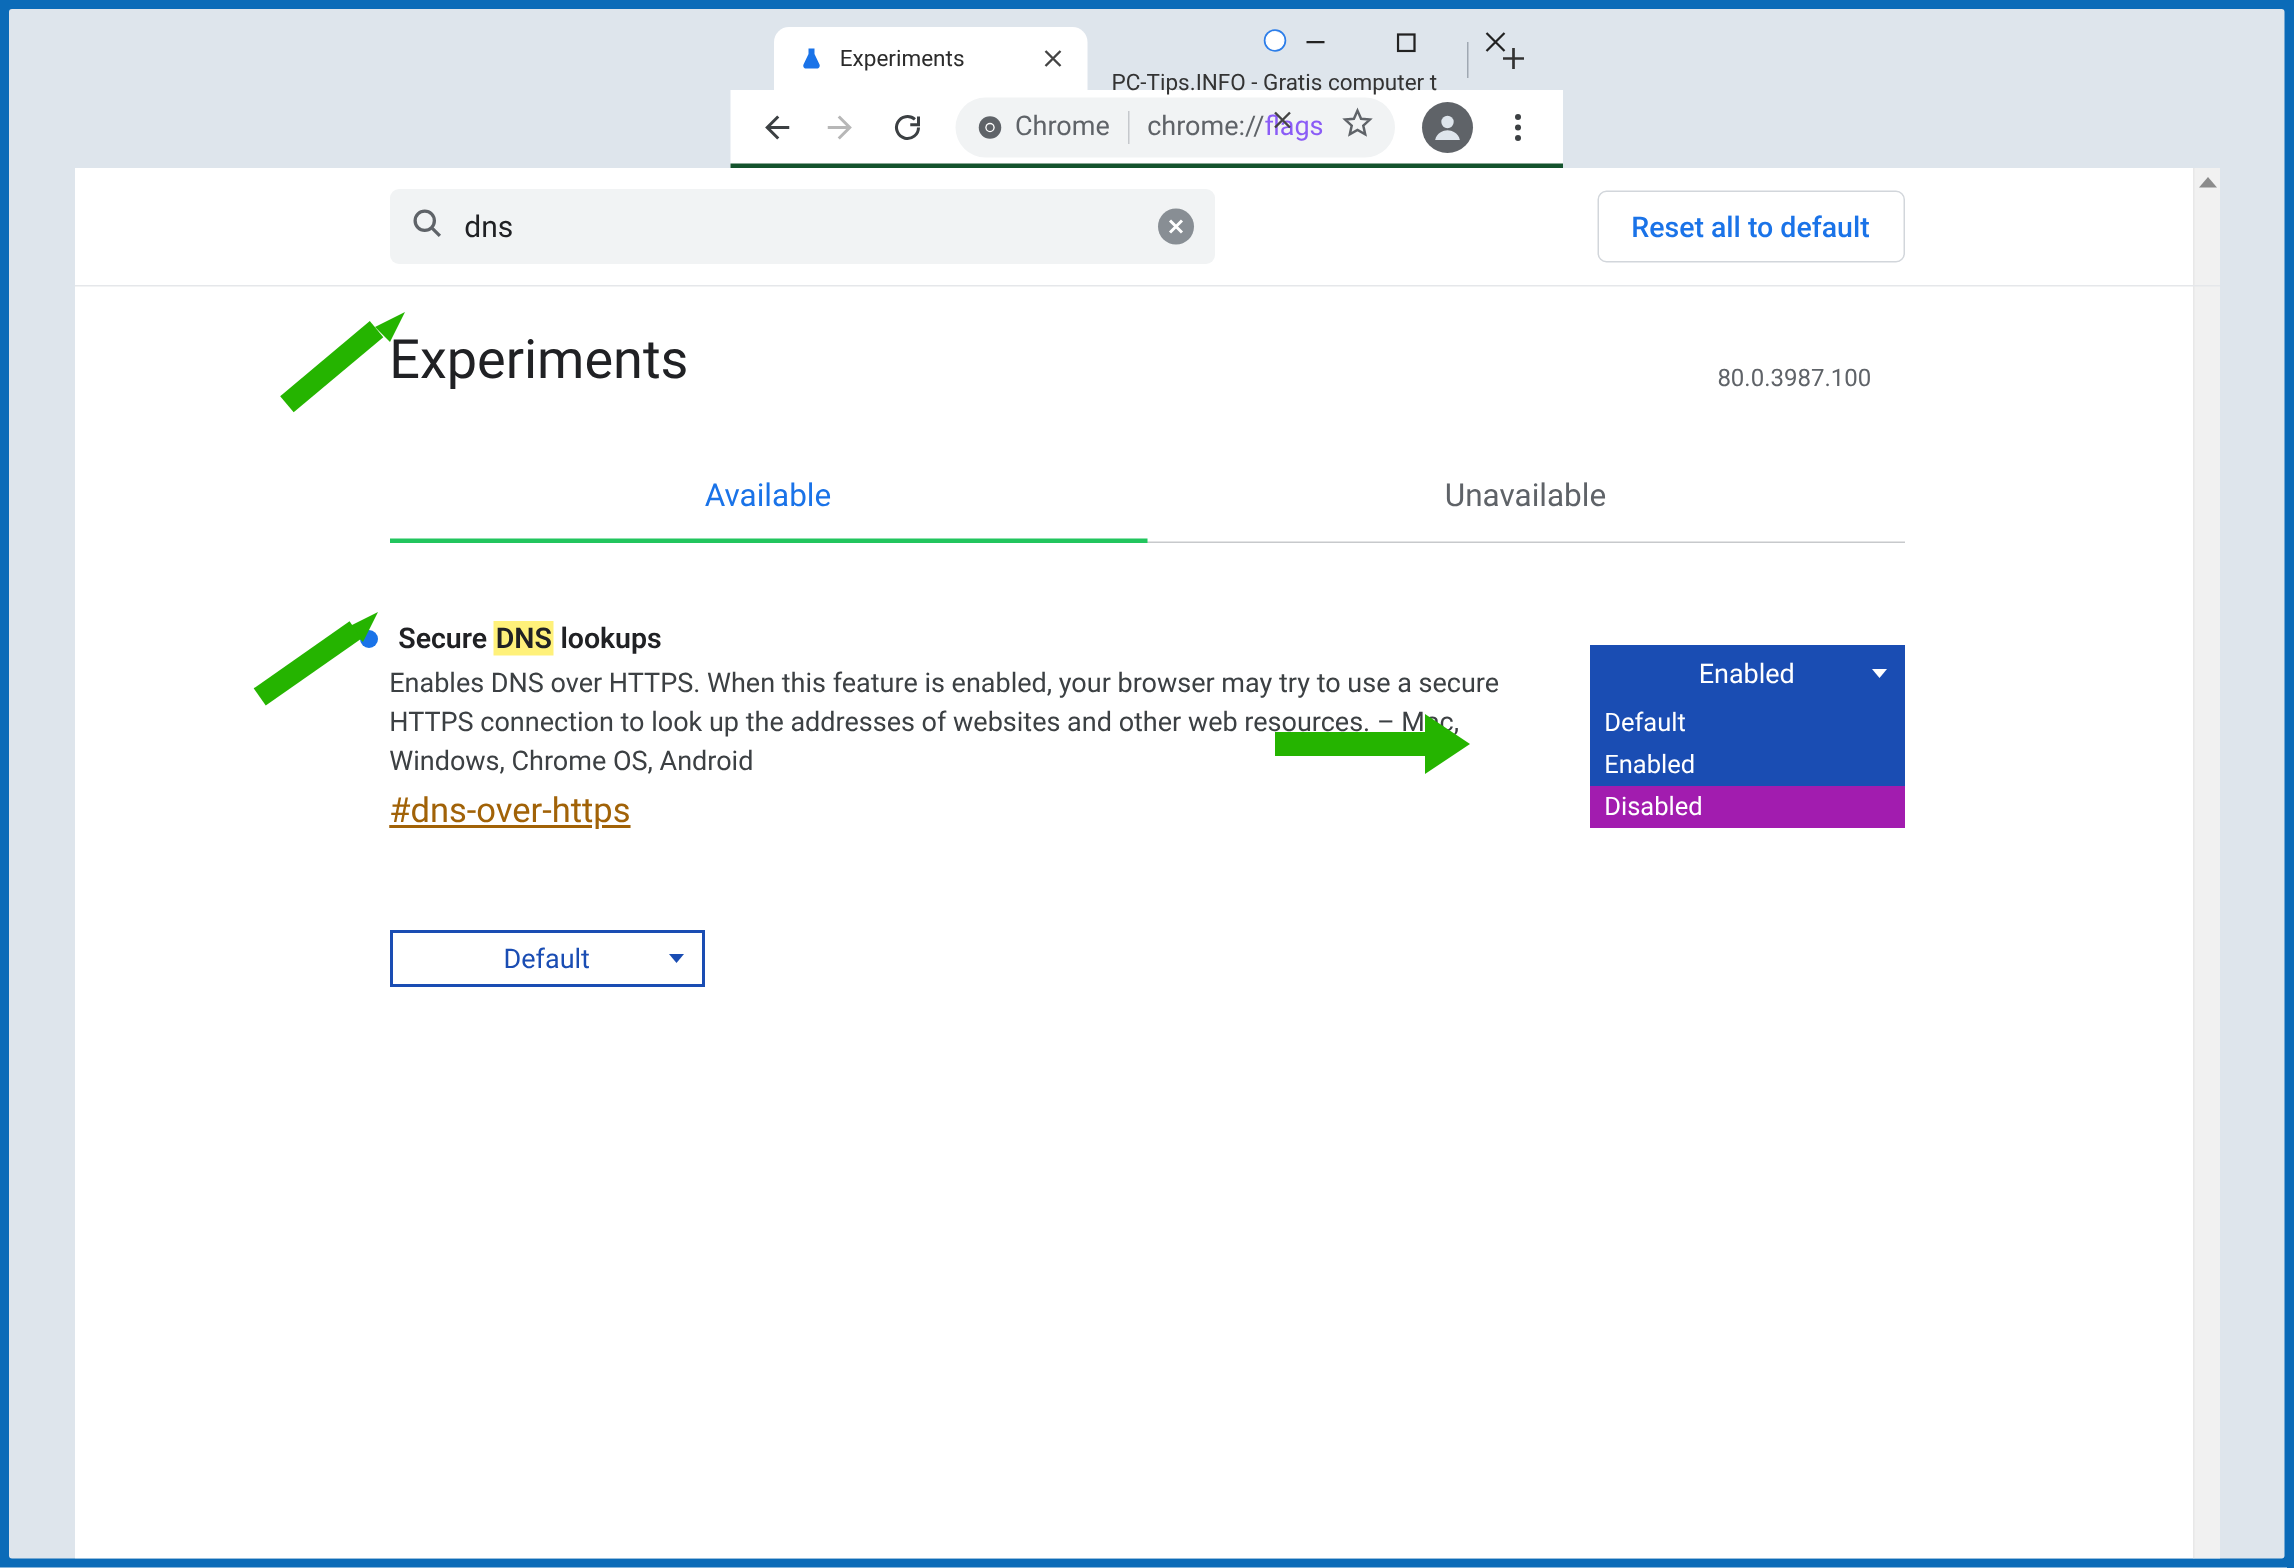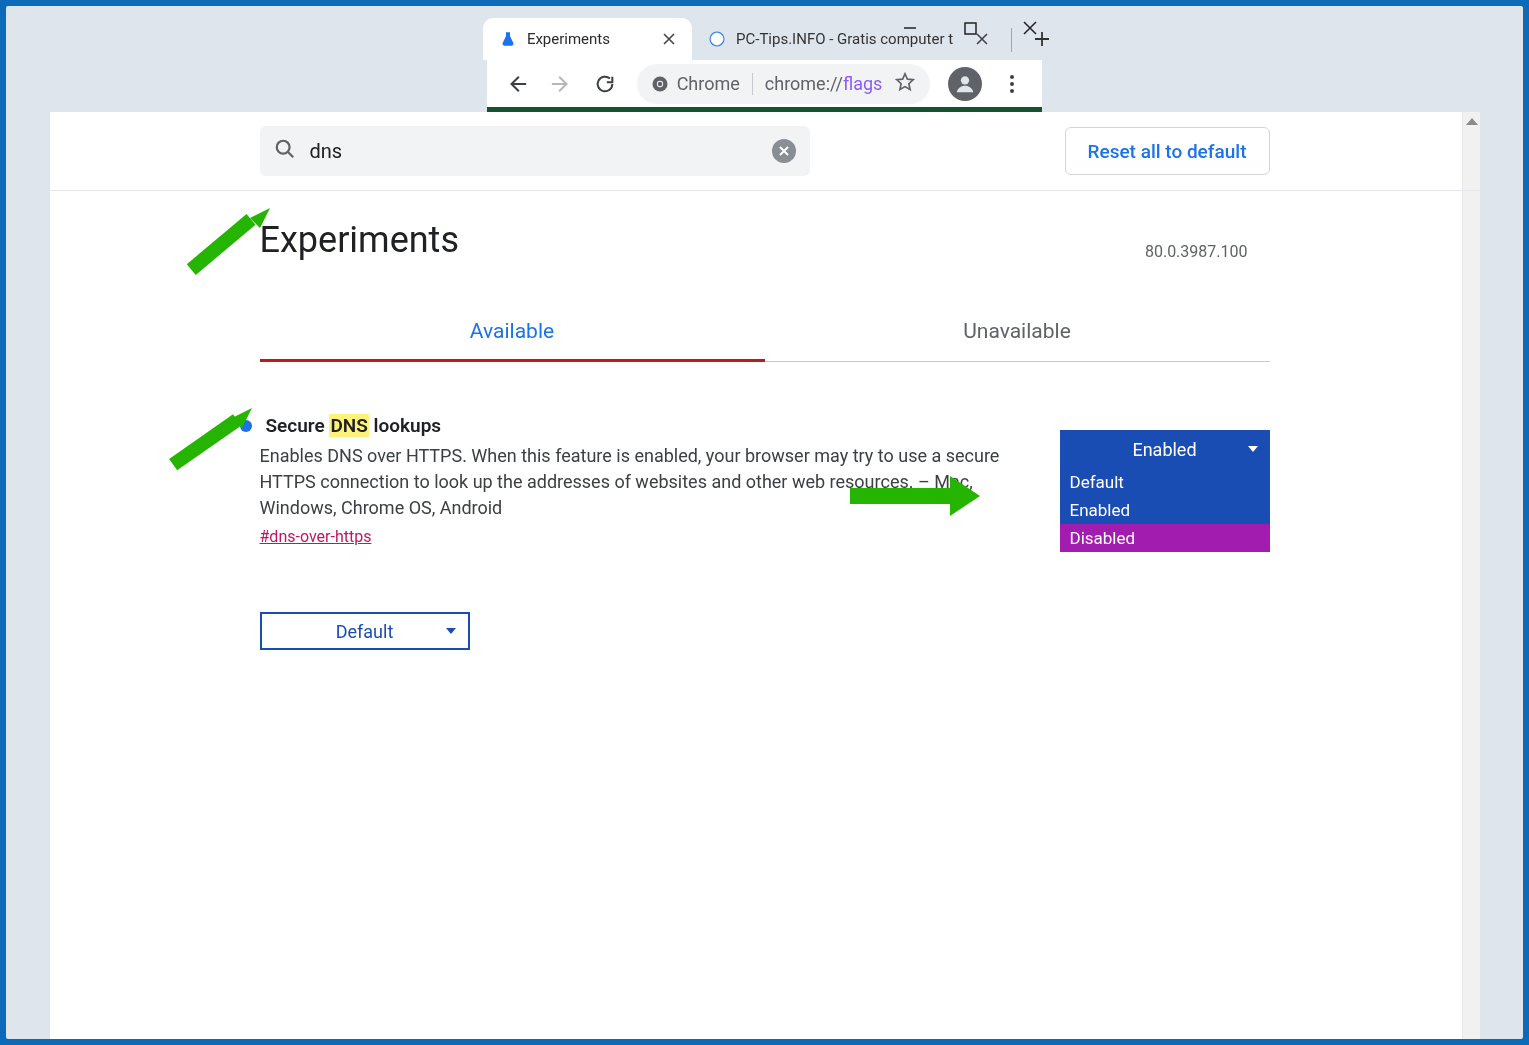--- a/index.html
+++ b/index.html
@@ -47,42 +47,42 @@
   .tab .favicon {
     width: 18px; height: 18px;
     display: flex; align-items: center; justify-content: center;
   }
   .tab .close {
     width: 18px; height: 18px;
     display:flex;align-items:center;justify-content:center;
     color:#444;
     margin-left: 40px;
   }
-  .tab.inactive { color:#333; }
+  .tab.inactive { color:#333;flex-direction:column; }
   .tab.inactive .close { margin-left: 10px; }
   .tab-sep {
     width:1px; height:24px; background:#9fa8b2; margin:0 6px 8px 6px;
     align-self:flex-end;
   }
   .newtab {
     width:36px;height:36px;display:flex;align-items:center;justify-content:center;
     color:#333;margin-left:6px;margin-bottom:3px;
   }
   .win-controls {
     position:absolute; right:0; top:0;
     display:flex; height:44px;
   }
   .win-btn {
     width:60px;height:44px;display:flex;align-items:center;justify-content:center;color:#222;
   }
   
   .toolbar {
     height: 52px;
     background:#ffffff;
-    border-bottom:5px solid #14532d;
+    border-bottom:3px solid #14532d;
     display:flex;align-items:center;
     padding:0 10px;
     gap:4px;
   }
   .nav-btn {
     width:40px;height:40px;border-radius:50%;
     display:flex;align-items:center;justify-content:center;color:#4a4a4a;
   }
   .nav-btn.disabled { color:#b7b7b7; }
   .omnibox {
@@ -151,42 +151,42 @@
     position:absolute;right:232px;top:130px;color:#5f6368;font-size:16px;
   }
   .tabs-row {
     display:flex;margin:44px 210px 0 210px;border-bottom:1px solid #c7c9cc;
   }
   .tabs-row .ttab {
     flex:1;text-align:center;font-size:21px;padding:14px 0 16px 0;
     color:#5f6368;
   }
   .tabs-row .ttab.active {
-    color:#1a73e8;border-bottom:3px solid #b91c1c;margin-bottom:-1px;
+    color:#1a73e8;border-bottom:3px solid #22c55e;margin-bottom:-1px;
   }
   .flags {
     padding:52px 210px 0 210px;
   }
   .flag {
     display:flex;align-items:flex-start;gap:40px;margin-bottom:50px;
   }
   .flag-body { flex:1; }
   .flag-title {
     font-size:19px;font-weight:600;color:#202124;display:flex;align-items:center;gap:8px;
   }
   .bluedot {
     width:12px;height:12px;border-radius:50%;background:#1a73e8;display:inline-block;
     margin-left:-20px;margin-right:6px;
   }
   .hl { background:#fff17a;padding:0 1px; }
   .flag-desc {
     font-size:18px;color:#3c4043;line-height:1.45;margin-top:6px;max-width:760px;
   }
   .flag-anchor {
-    font-size:16px;color:#be185d;text-decoration:underline;margin-top:6px;display:inline-block;
+    font-size:23px;color:#a16207;text-decoration:underline;margin-top:6px;display:inline-block;
   }
   .dropdown {
     width:210px;height:38px;position:relative;margin-top:16px;
   }
   .dropdown.solid .dd-btn {
     background:#1a4db3;color:#fff;border:none;
   }
   .dd-btn {
     width:100%;height:100%;display:flex;align-items:center;justify-content:center;
     font-size:18px;position:relative;border:2px solid #1a4db3;color:#1a4db3;background:#fff;

